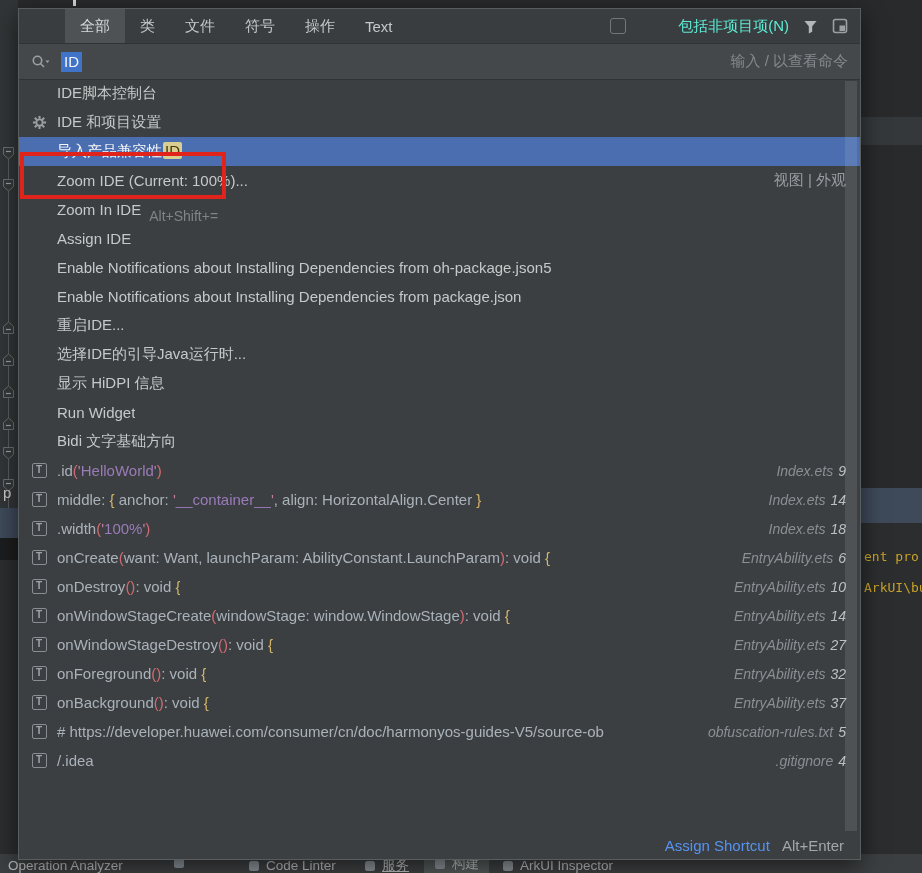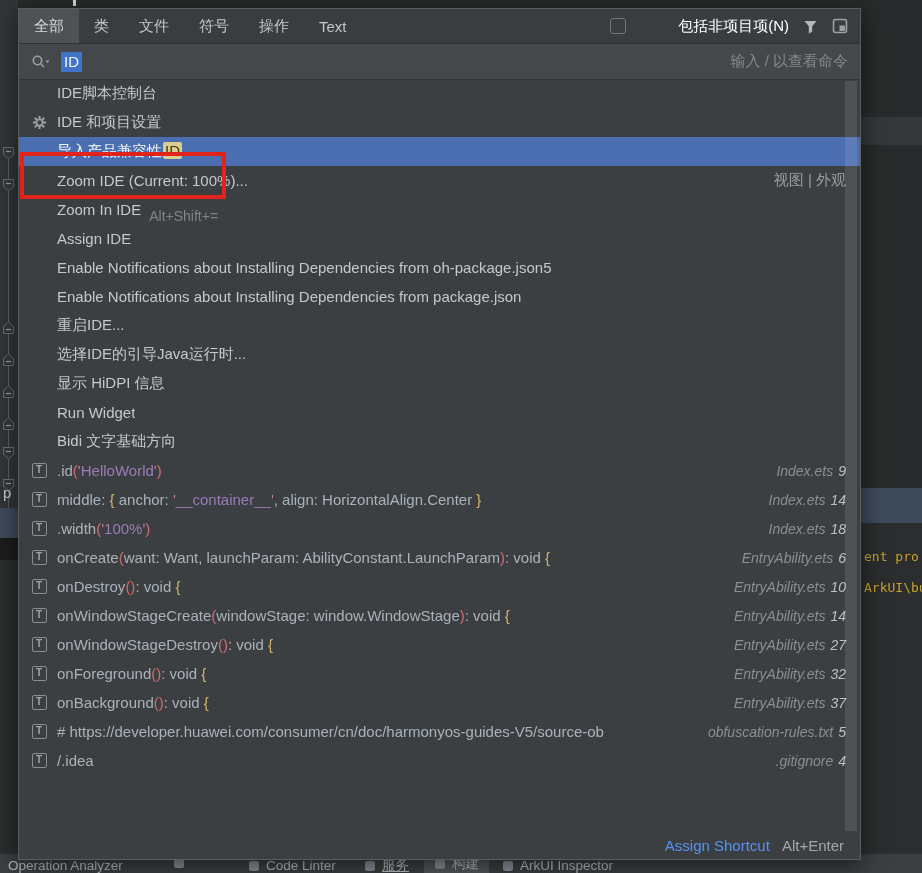--- a/index.html
+++ b/index.html
@@ -33,21 +33,21 @@
   
   .dialog{position:absolute;left:18px;top:8px;width:843px;height:852px;background:#3c3f41;
     border:1px solid #5a5d5f;box-sizing:border-box;z-index:10;
     box-shadow:0 6px 22px rgba(0,0,0,.55);}
   .tabsbar{height:34px;background:#3a3d3f;display:flex;align-items:stretch;border-bottom:1px solid #303335;}
   .tab{display:flex;align-items:center;padding:0 15px;font-size:15px;color:#c5c8ca;cursor:default;}
   .tab.selected{background:#4e5254;color:#d7d9da;}
   .tabsbar-right{margin-left:auto;display:flex;align-items:center;gap:14px;padding-right:12px;}
   .chk-wrap{display:flex;align-items:center;gap:8px;}
   .checkbox{width:14px;height:14px;border:1.6px solid #73777a;border-radius:3px;background:transparent;}
-  .chk-label{font-size:15px;color:#ffffff;margin-left:44px;}
+  .chk-label{font-size:15px;color:#5eead4;margin-left:44px;}
   .search-row{height:35px;background:#45484a;border-bottom:1px solid #303335;display:flex;align-items:center;padding:0 12px;}
   .search-query{margin-left:10px;background:#3f74c9;color:#f2f4f6;font-size:15px;padding:0 3px;line-height:20px;}
   .search-hint{margin-left:auto;color:#85898c;font-size:15px;}
   
   .list{position:absolute;left:0;top:70px;right:0;bottom:30px;overflow:hidden;}
   .row{height:29px;display:flex;align-items:center;padding:0 14px 0 10px;font-size:15px;color:#c6c8ca;white-space:nowrap;}
   .row.selected{background:#4a6eb0;color:#f4f6f8;}
   .icon-slot{width:20px;flex:0 0 auto;display:flex;align-items:center;justify-content:center;margin-right:8px;}
   .row-label{overflow:hidden;flex:0 1 auto;}
   .row-shortcut{color:#808486;margin-left:8px;font-size:14px;margin-top:12px;}
@@ -178,21 +178,21 @@
         <svg width="12" height="12" viewBox="0 0 12 12">
           <rect x="1" y="1" width="10" height="10" rx="2.5" fill="#8a9199"></rect>
         </svg>
       </span>
       <span>ArkUI Inspector</span>
     </div>
   </div>
 
 <div class="dialog">
   <div class="tabsbar">
-    <div id="tabs-holder" style="display:flex;align-items:stretch;">
+    <div id="tabs-holder" style="display:flex;align-items:stretch;padding-left:46px;">
         <div class="tab selected">
           <span>全部</span>
         </div>
         <div class="tab">
           <span>类</span>
         </div>
         <div class="tab">
           <span>文件</span>
         </div>
         <div class="tab">

